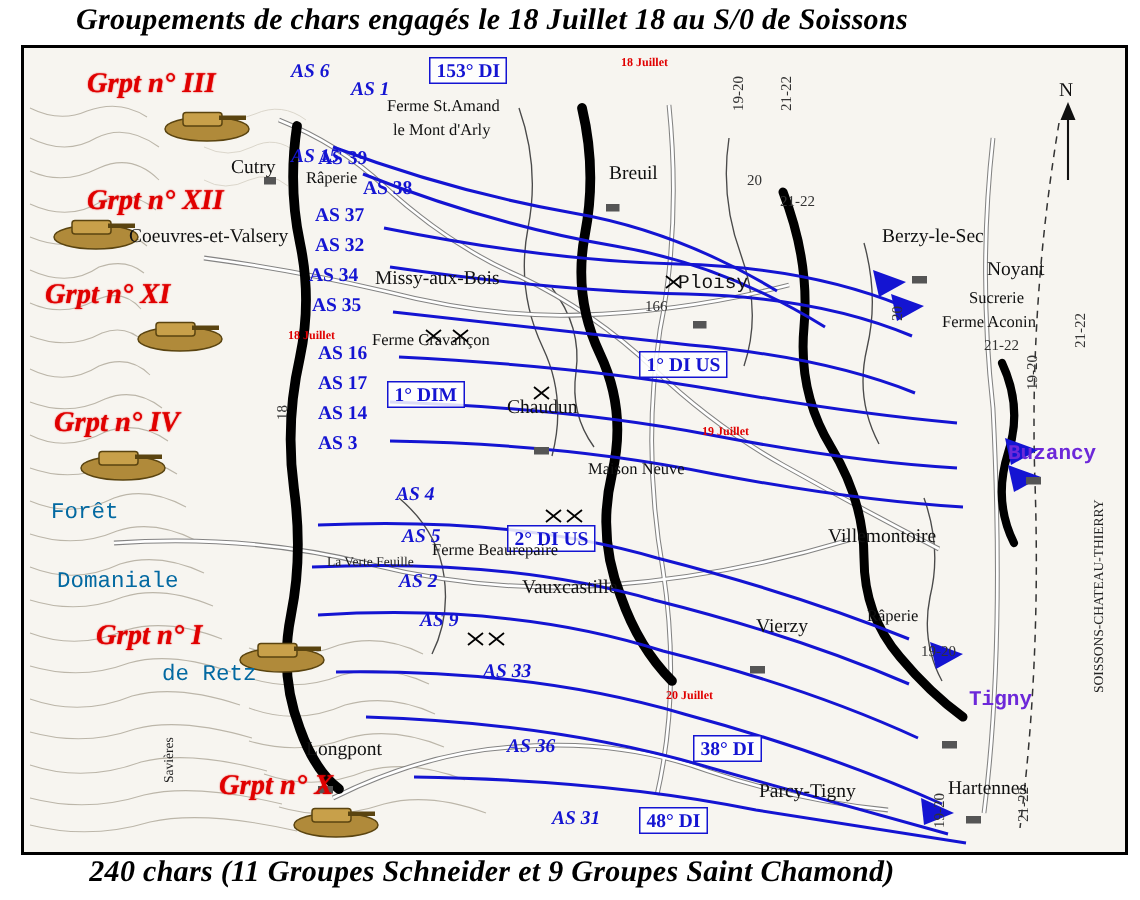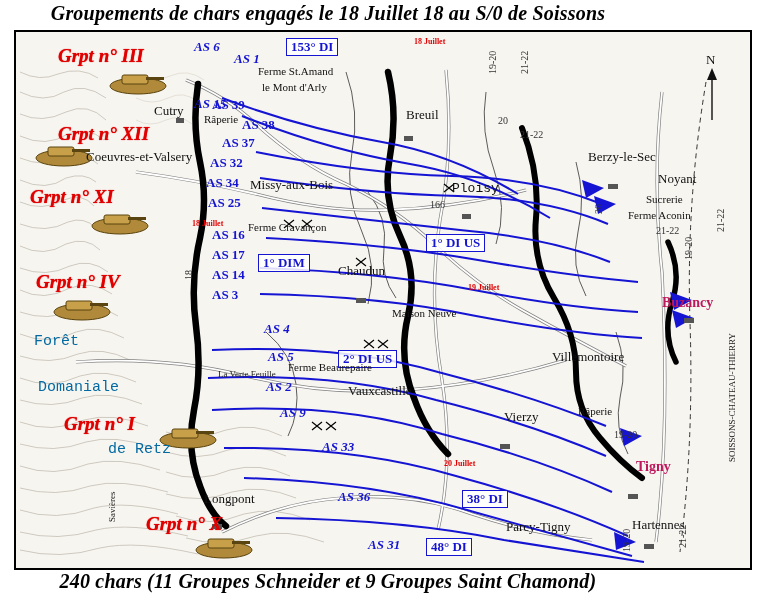--- a/index.html
+++ b/index.html
@@ -94,24 +94,25 @@
     color: #111;
     font-family: "Liberation Serif", serif;
     font-size: 11px;
   }
   .place-xs {
     color: #222;
     font-family: "Liberation Serif", serif;
     font-size: 9px;
   }
   .place-b {
-    color: #be185d;
-    font-family: Liberation Serif, serif;
+    color: #6d28d9;
+    font-family: Liberation Mono, monospace;
     font-size: 14px;
     font-weight: bold;
+    margin-left: 10px;
   }
   .forest {
     color: #0369a1;
     font-family: Liberation Mono, monospace;
     font-size: 15px;
   }
   .grid-num {
     color: #333;
     font-family: "Liberation Serif", serif;
     font-size: 10px;
@@ -333,24 +334,24 @@
       <ellipse cx="32" cy="16" rx="28" ry="8" fill="#b08a3a" stroke="#5a4410" stroke-width="1"></ellipse>
       <rect x="16" y="5" width="26" height="9" rx="2" fill="#c8a04a" stroke="#5a4410" stroke-width="1"></rect>
       <rect x="40" y="7" width="18" height="3" fill="#5a4410"></rect>
     </svg>
 
     <div class="lbl as-i" style="left:178px; top:8px;">AS 6</div>
     <div class="lbl as-i" style="left:218px; top:20px;">AS 1</div>
     <div class="lbl as-i" style="left:178px; top:30px;margin-top:35px;">AS 15</div>
     <div class="lbl as" style="left:196px; top:66px;">AS 39</div>
     <div class="lbl as" style="left:226px; top:86px;">AS 38</div>
-    <div class="lbl as" style="left:206px; top:104px;">AS 37</div>
+    <div class="lbl as" style="left:194px; top:104px;">AS 37</div>
     <div class="lbl as" style="left:194px; top:124px;">AS 32</div>
     <div class="lbl as" style="left:190px; top:144px;">AS 34</div>
-    <div class="lbl as" style="left:192px; top:164px;">AS 25</div>
+    <div class="lbl as" style="left:192px; top:164px;">AS 35</div>
     <div class="lbl as" style="left:196px; top:196px;">AS 16</div>
     <div class="lbl as" style="left:196px; top:216px;">AS 17</div>
     <div class="lbl as" style="left:196px; top:236px;">AS 14</div>
     <div class="lbl as" style="left:196px; top:256px;">AS 3</div>
     <div class="lbl as-i" style="left:248px; top:290px;">AS 4</div>
     <div class="lbl as-i" style="left:252px; top:318px;">AS 5</div>
     <div class="lbl as-i" style="left:250px; top:348px;">AS 2</div>
     <div class="lbl as-i" style="left:264px; top:374px;">AS 9</div>
     <div class="lbl as-i" style="left:306px; top:408px;">AS 33</div>
     <div class="lbl as-i" style="left:322px; top:458px;">AS 36</div>

